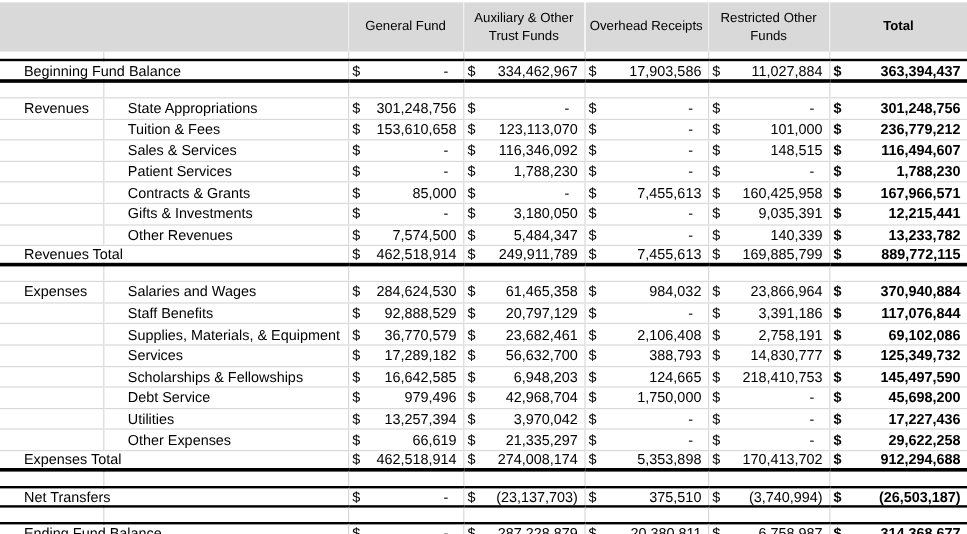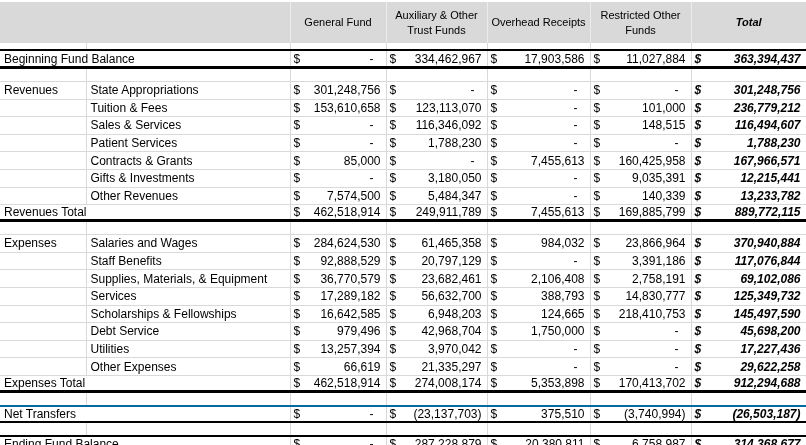--- a/index.html
+++ b/index.html
@@ -18,29 +18,29 @@
   }
   .r-header th:first-child{border-left:none;}
   .r-header th.col-total{font-weight:700;}
 
   
   .r-gap td{height:6px;}
   .r-data td{height:16.6px;border-bottom:1px solid #d9d9d9;}
   .r-spacer td{height:12px;border-bottom:1px solid #d9d9d9;}
   .r-balance td{height:15px;border-top:2px solid #000;border-bottom:3px solid #000;}
   .r-total td{height:14px;border-top:1px solid #000;border-bottom:3px solid #000;}
-  .r-transfer td{height:14px;border-top:2px solid #0369a1;border-bottom:2px solid #000;}
+  .r-transfer td{height:14px;border-top:2px solid #000000;border-bottom:2px solid #000;}
   .r-balance-end td{height:15px;border-top:2px solid #000;border-bottom:4px solid #000;}
 
   
-  .cell-a,.cell-b,.cell-span{font-size:12px;padding-left:4px;}
+  .cell-a,.cell-b,.cell-span{font-size:12px;padding-left:20px;}
   .cell-b{border-left:1px solid #d9d9d9;}
   .amt-cell{border-left:1px solid #d9d9d9;font-size:12px;}
   tr td.amt-cell:last-child, tr.r-gap td:last-child, tr.r-sliver td:last-child{border-right:1px solid #d9d9d9;}
-  .col-total{font-weight:700;font-style:italic;}
+  .col-total{font-weight:700;}
   .amt{display:flex;justify-content:space-between;align-items:center;padding:0 5px 0 3px;}
   .num.dash{padding-right:7px;}
 </style>
 </head>
 <body>
 
 <div class="sheet">
   <table>
     <colgroup>
       <col style="width:86px">

